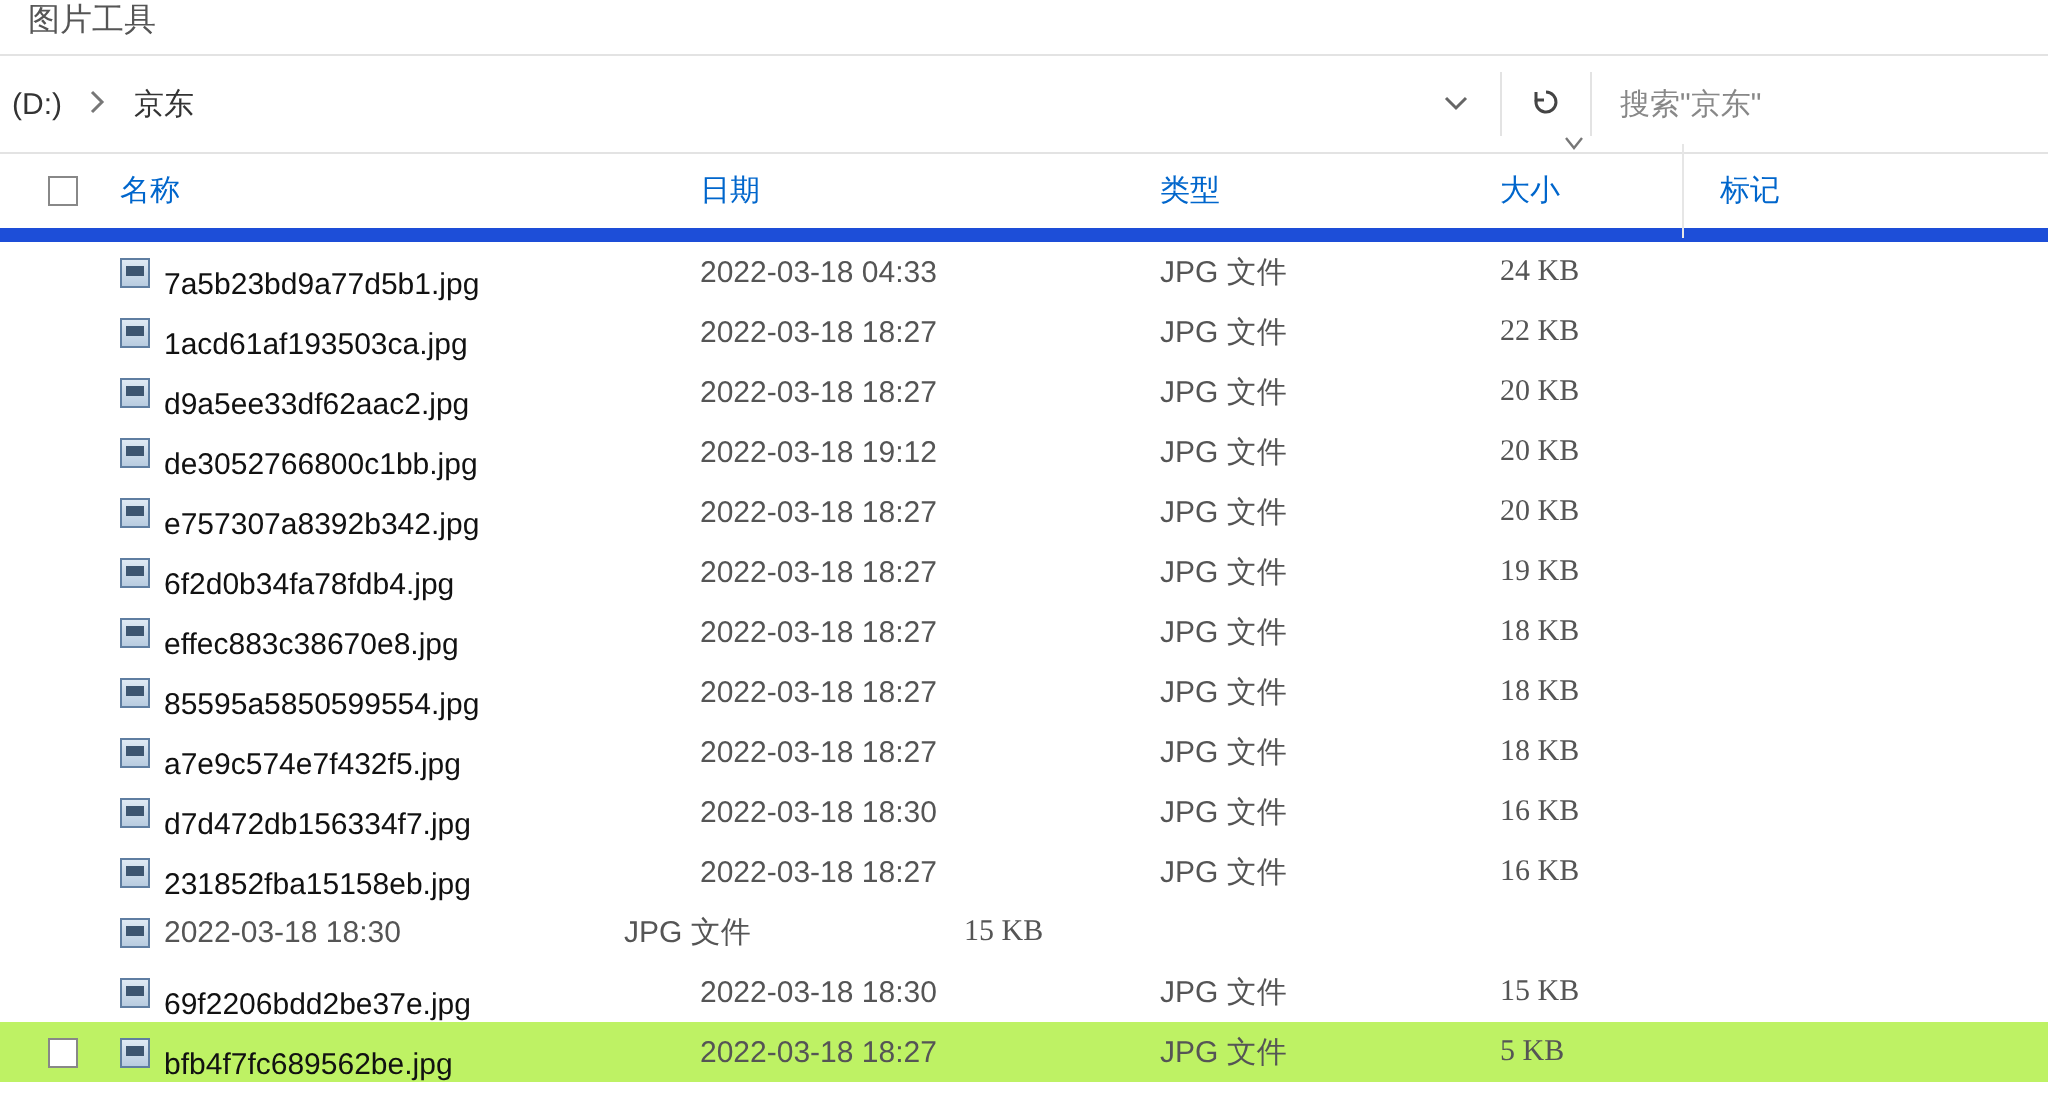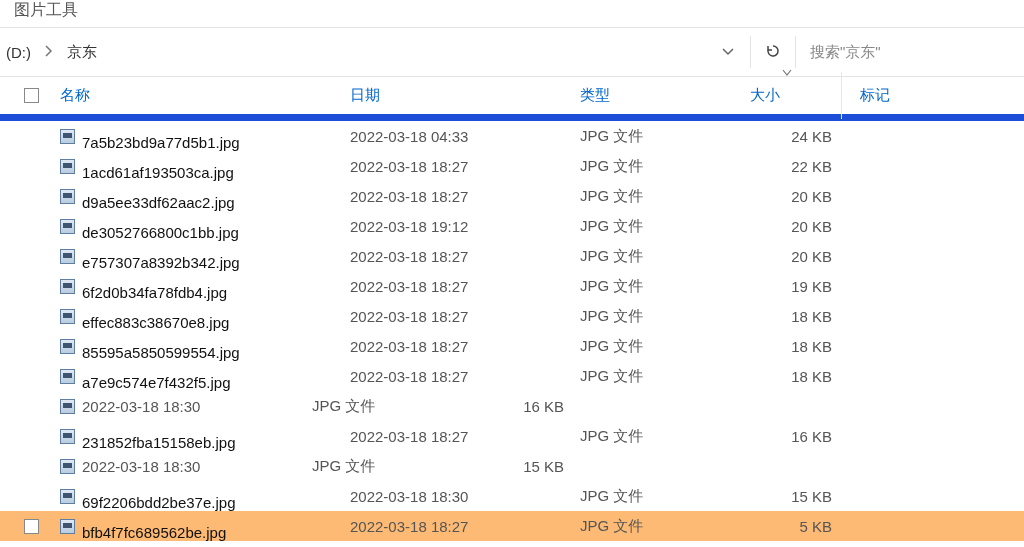--- a/index.html
+++ b/index.html
@@ -120,21 +120,21 @@
 }
 .file-row {
   display: flex;
   align-items: center;
   height: 30px;
   padding-left: 24px;
   color: #333;
   font-size: 15px;
 }
 .file-row.selected {
-  background: #fdba74;
+  background: #bef264;
 }
 .fr-check {
   width: 36px;
   display: flex;
   align-items: center;
 }
 .fr-icon {
   width: 22px;
   display: flex;
   align-items: center;
@@ -163,23 +163,24 @@
 .fr-date {
   width: 230px;
   color: #555;
 }
 .fr-type {
   width: 170px;
   color: #555;
 }
 .fr-size {
   width: 94px;
-  text-align: right;
+  text-align: left;
   color: #555;
   padding-right: 12px;
+  font-family: Liberation Serif, serif;
 }
 svg.icon-svg {
   width: 16px;
   height: 16px;
 }
 </style>
 </head>
 <body>
 
 <div class="ribbon-tab">图片工具</div>
@@ -320,20 +321,21 @@
       <div class="fr-name">a7e9c574e7f432f5.jpg</div>
       <div class="fr-date">2022-03-18 18:27</div>
       <div class="fr-type">JPG 文件</div>
       <div class="fr-size">18 KB</div>
     </div>
     <div class="file-row">
       <div class="fr-check"></div>
       <div class="fr-icon">
         <div class="file-icon"></div>
       </div>
+      <div class="fr-name">d7d472db156334f7.jpg</div>
       <div class="fr-date">2022-03-18 18:30</div>
       <div class="fr-type">JPG 文件</div>
       <div class="fr-size">16 KB</div>
     </div>
     <div class="file-row">
       <div class="fr-check"></div>
       <div class="fr-icon">
         <div class="file-icon"></div>
       </div>
       <div class="fr-name">231852fba15158eb.jpg</div>

